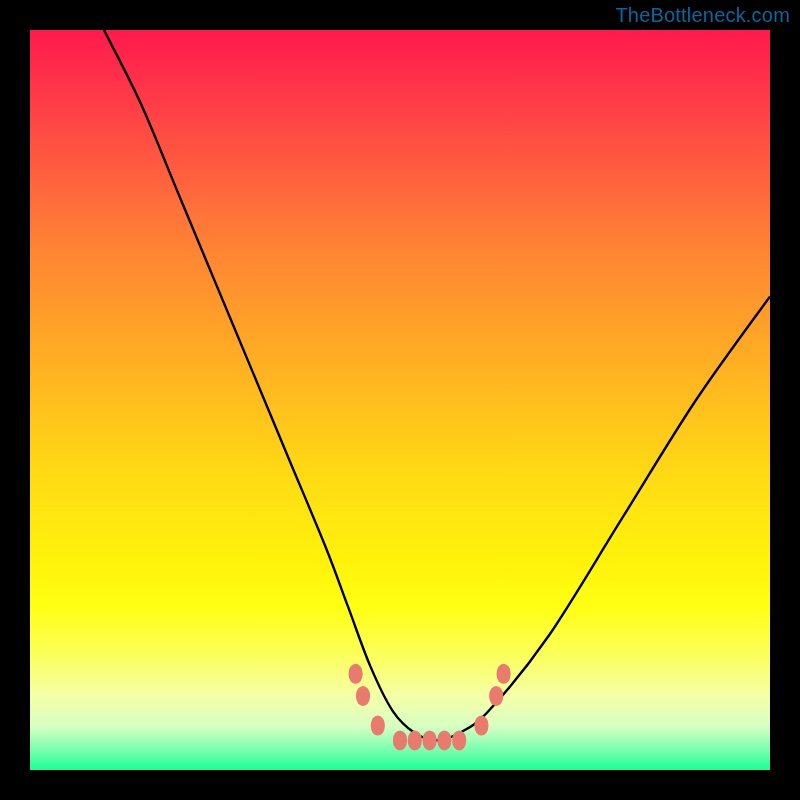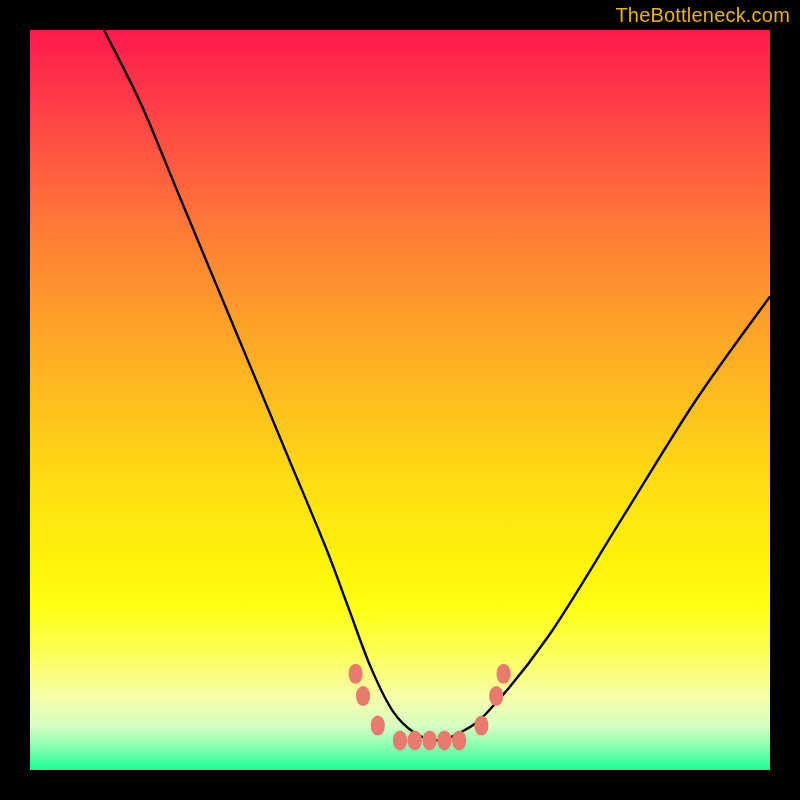--- a/index.html
+++ b/index.html
@@ -50,21 +50,21 @@
       #f5ffa8 90%,
       #d8ffc2 94%,
       #82ffb0 97%,
       #1cff97 100%
     );
   }
   .watermark {
     position: absolute;
     top: 4px;
     right: 10px;
-    color: #eab308;
+    color: #0369a1;
     font-size: 20px;
     font-weight: 500;
     letter-spacing: 0.2px;
     z-index: 5;
   }
   svg.curve {
     position: absolute;
     inset: 0;
     width: 100%;
     height: 100%;

